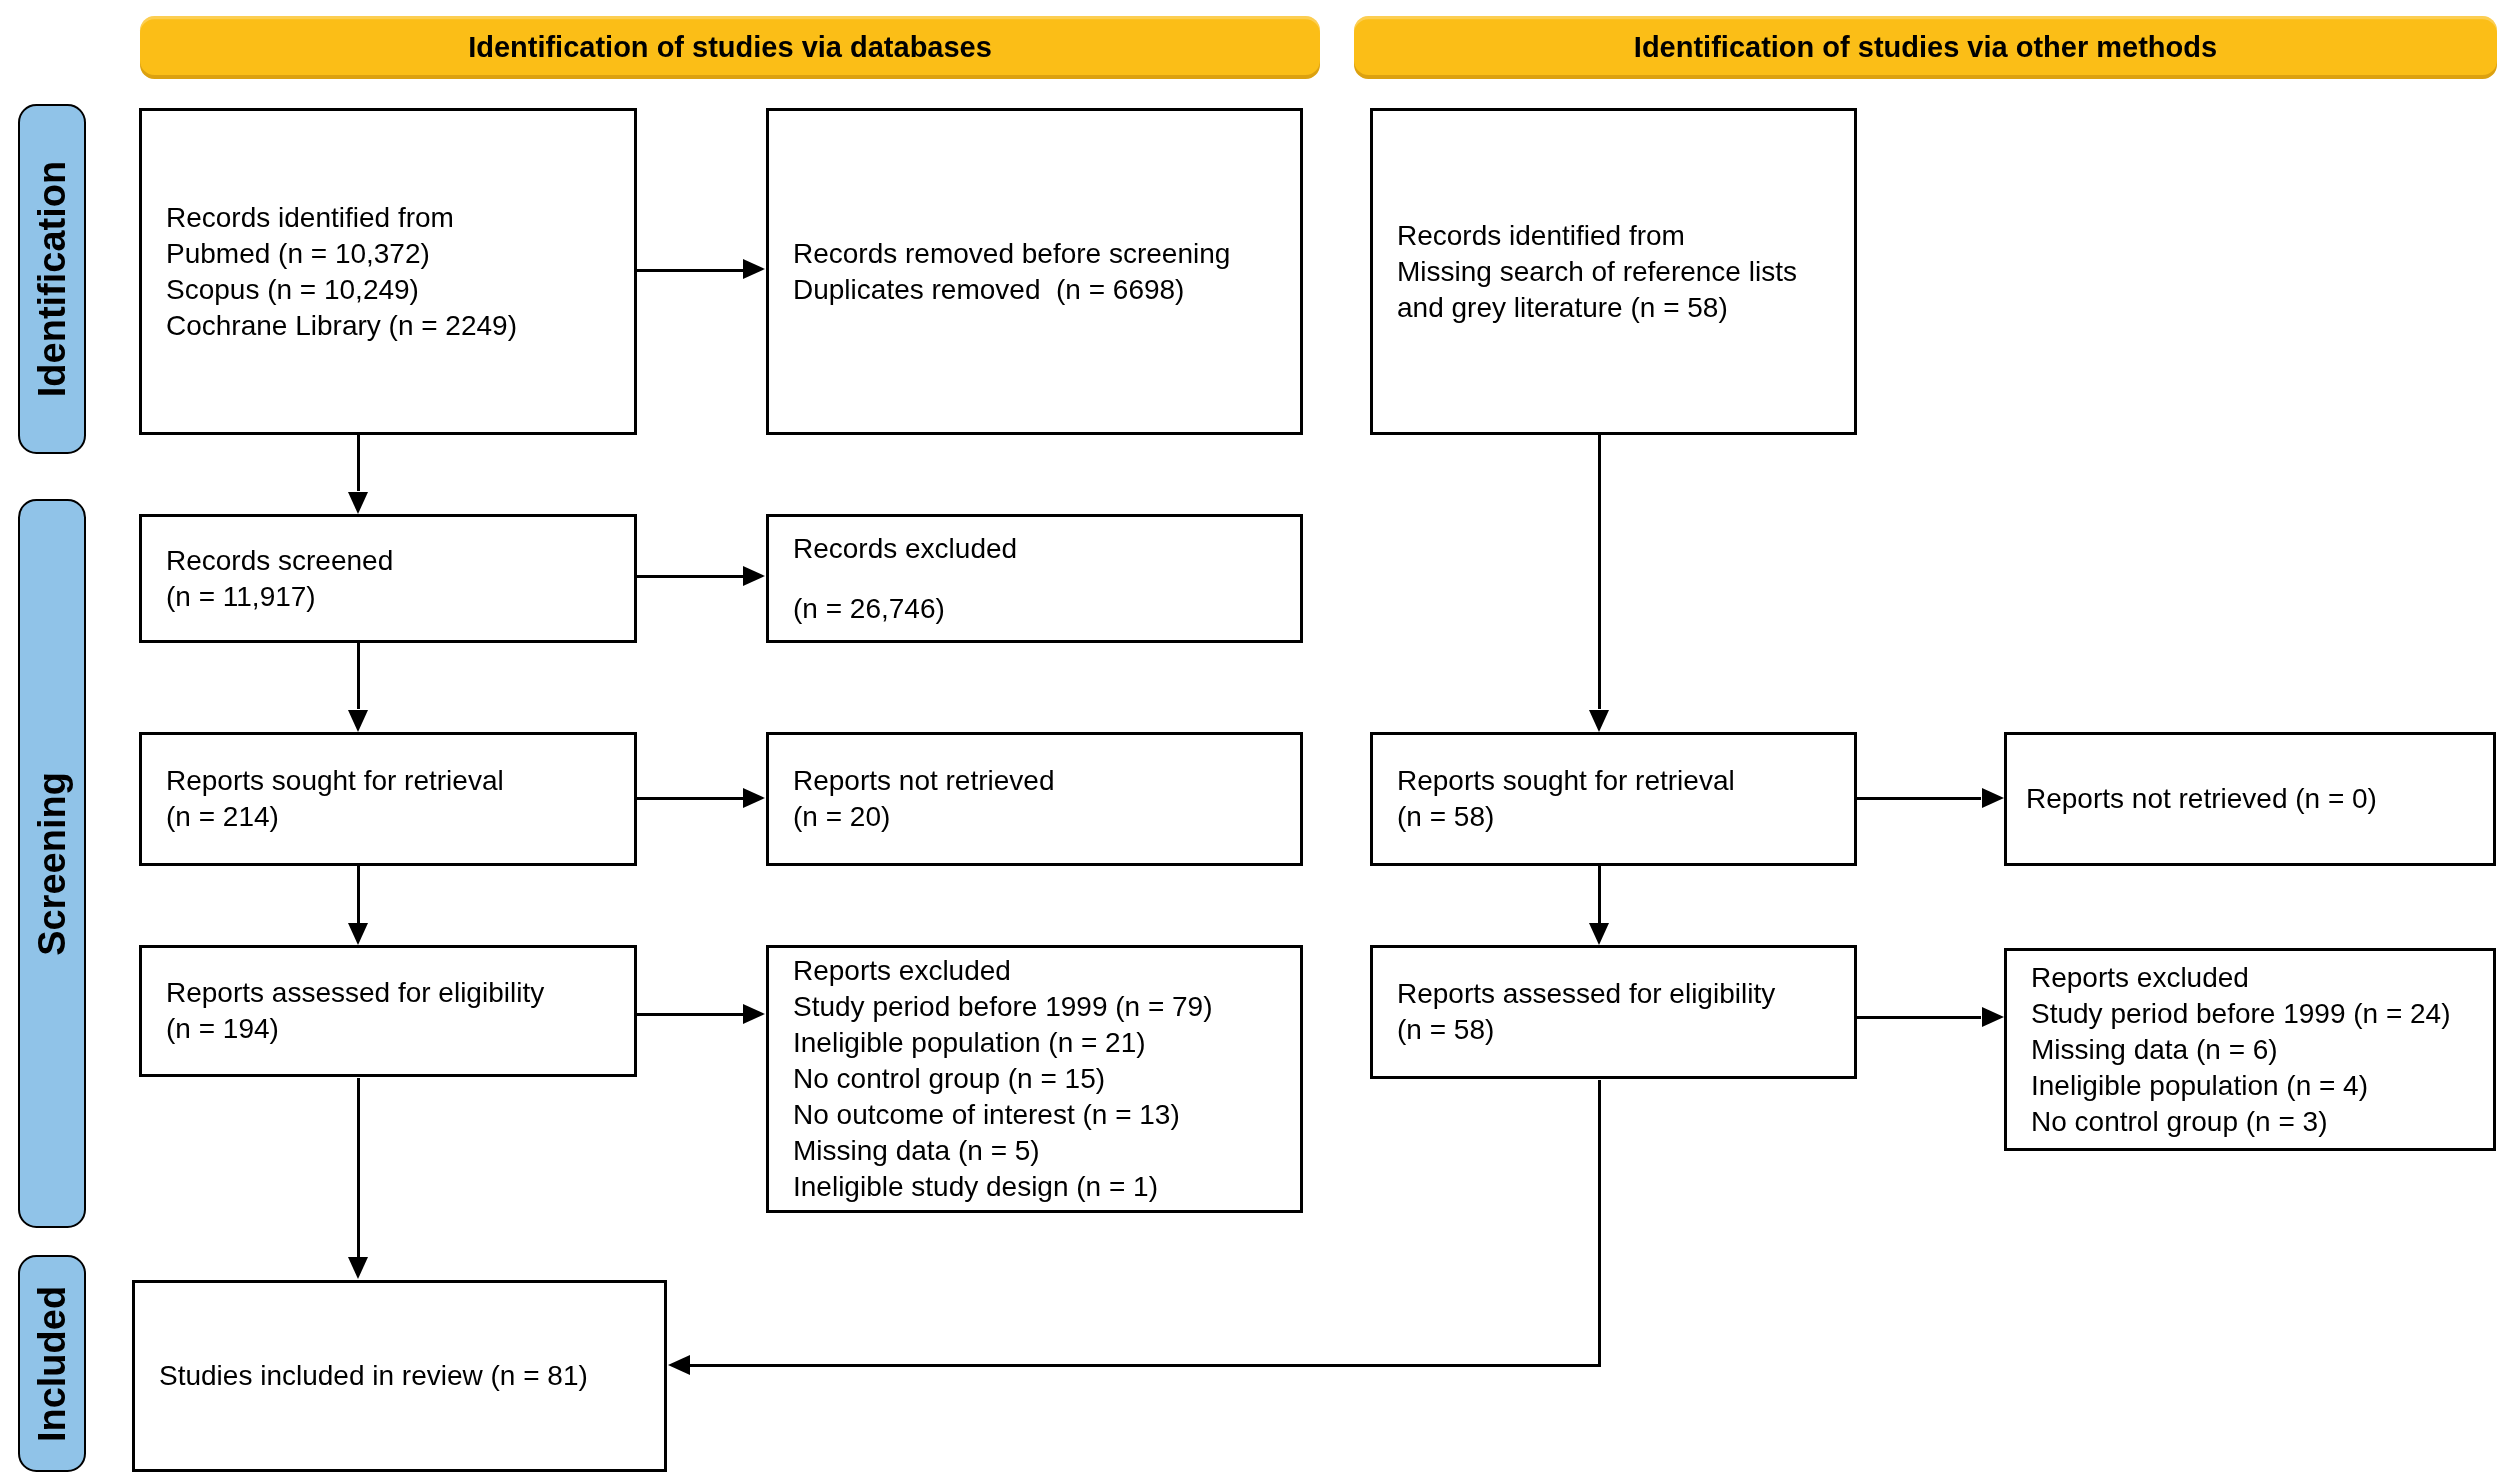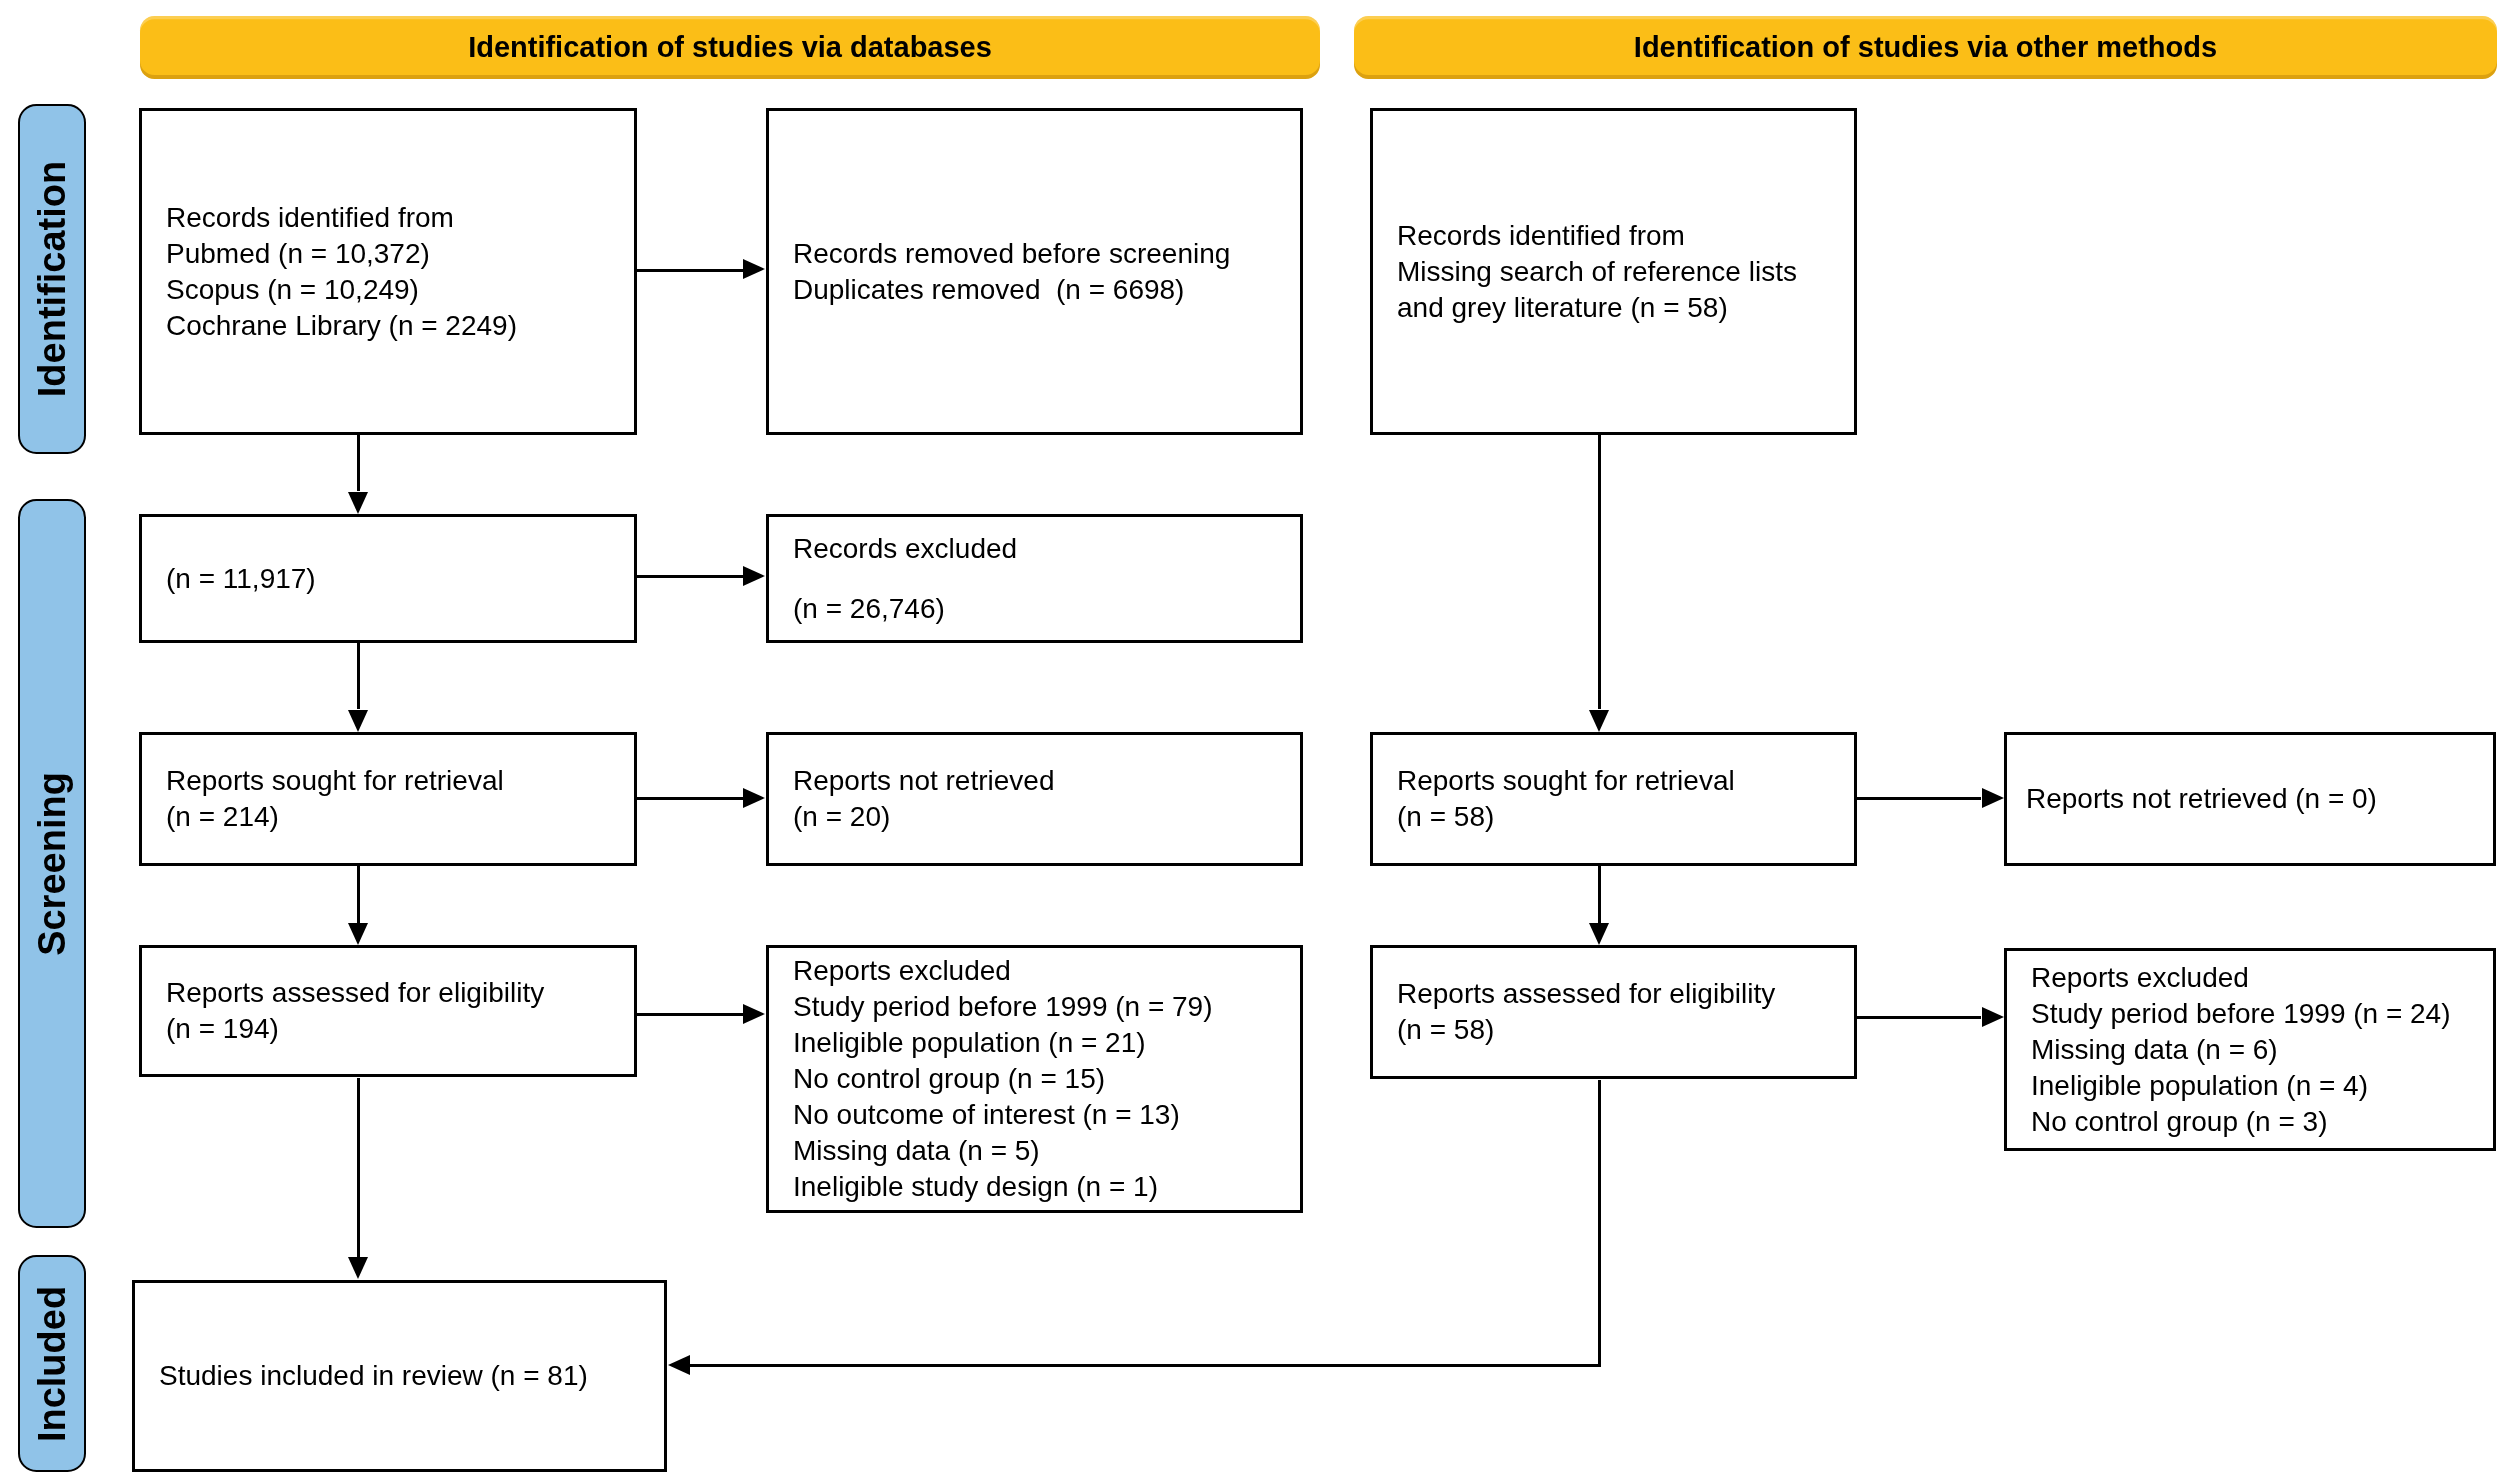--- a/index.html
+++ b/index.html
@@ -155,20 +155,21 @@
     <div class="tline">Records removed before screening</div>
     <div class="tline">Duplicates removed  (n = 6698)</div>
   </div>
   <div class="box" id="box-other-identified">
     <div class="tline">Records identified from</div>
     <div class="tline">Missing search of reference lists</div>
     <div class="tline">and grey literature (n = 58)</div>
   </div>
 
   <div class="box" id="box-records-screened">
+    <div class="tline">Records screened</div>
     <div class="tline">(n = 11,917)</div>
   </div>
   <div class="box" id="box-records-excluded">
     <div class="tline">Records excluded</div>
     <div class="tline">(n = 26,746)</div>
   </div>
 
   <div class="box" id="box-db-sought">
     <div class="tline">Reports sought for retrieval</div>
     <div class="tline">(n = 214)</div>

